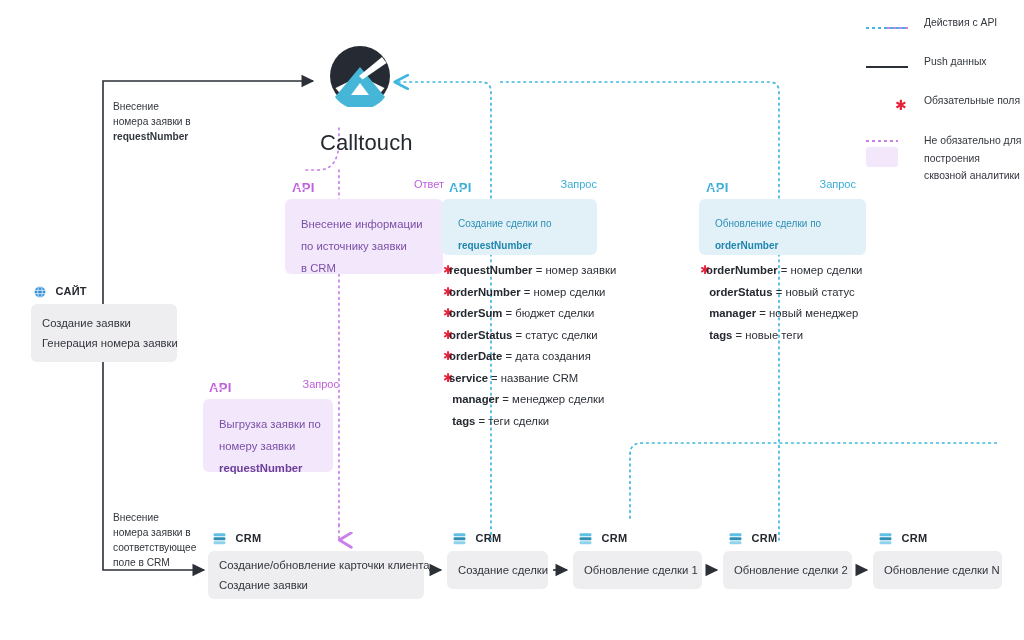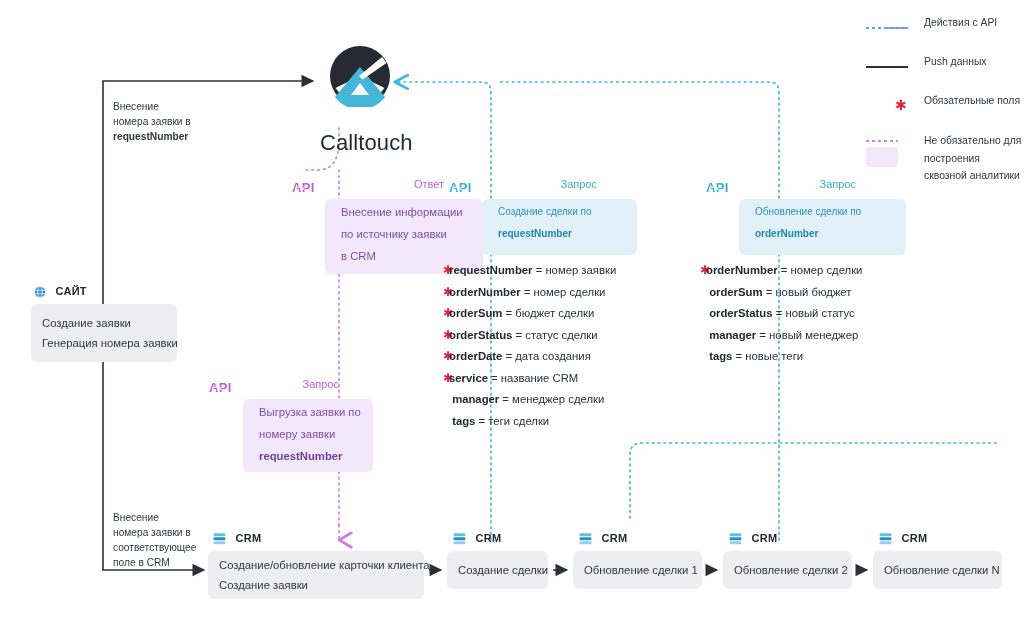--- a/index.html
+++ b/index.html
@@ -21,21 +21,21 @@
   
   .ico{display:inline-block;vertical-align:-3px;margin-right:5px;}
   .ico-api{width:15px;height:15px;border-radius:3px;position:relative;vertical-align:-3px;}
   .ico-api span{position:absolute;left:0;top:0;width:15px;height:15px;
        font-size:8px;line-height:15px;text-align:center;color:#fff;font-weight:bold;letter-spacing:-.5px;}
 
   .api-label{font-size:13px;font-weight:bold;letter-spacing:.3px;}
   .api-kind{font-size:11px;font-weight:normal;}
 
   
-  .card{border-radius:6px;box-sizing:border-box;padding:2px 16px 12px 16px;margin-left:40px;}
+  .card{border-radius:6px;box-sizing:border-box;padding:14px 16px 12px 16px;}
   .card-purple{background:#f3e7fb;}
   .card-purple .t{font-size:11.3px;line-height:22px;color:#7a4fa8;white-space:nowrap;}
   .card-purple .t b{font-weight:bold;color:#6c3f9c;}
 
   .card-blue{background:#e2f1f8;}
   .card-blue .t{font-size:10px;line-height:22px;color:#2f8fb5;white-space:nowrap;}
   .card-blue .t b{font-weight:bold;color:#1f86ae;}
 
   
   .fields{font-size:11.3px;line-height:21.5px;color:#2b2f36;}
@@ -239,21 +239,20 @@
     <span class="ico-api" style="background:#3aaed6"><span>&lt; &gt;</span></span>
     <span class="api-label" style="color:#3aaed6">API</span>
     <span class="api-kind" style="color:#3aaed6;float:right">Запрос</span>
   </div>
   <div class="abs card card-blue" style="left:699px;top:199px;width:167px;height:56px;">
     <div class="t">Обновление сделки по</div>
     <div class="t"><b>orderNumber</b></div>
   </div>
   <div class="abs fields" style="left:706px;top:260px;width:200px;">
     <div class="f"><span class="st">✱</span><b>orderNumber</b> = <span>номер сделки</span></div>
-    <div class="f"><span class="sp"></span>&nbsp;<b>orderSum</b> = <span>новый бюджет</span></div>
     <div class="f"><span class="sp"></span>&nbsp;<b>orderStatus</b> = <span>новый статус</span></div>
     <div class="f"><span class="sp"></span>&nbsp;<b>manager</b> = <span>новый менеджер</span></div>
     <div class="f"><span class="sp"></span>&nbsp;<b>tags</b> = <span>новые теги</span></div>
   </div>
 
   <div class="abs" style="left:213px;top:528px;">
     <span class="ico">
       <svg width="13" height="13" viewBox="0 0 13 13">
         <rect x="0.6" y="1.2" width="11.8" height="3" rx="1" fill="#5fc0e4"></rect>
         <rect x="0.6" y="5.2" width="11.8" height="3" rx="1" fill="#2f8fb5"></rect>

